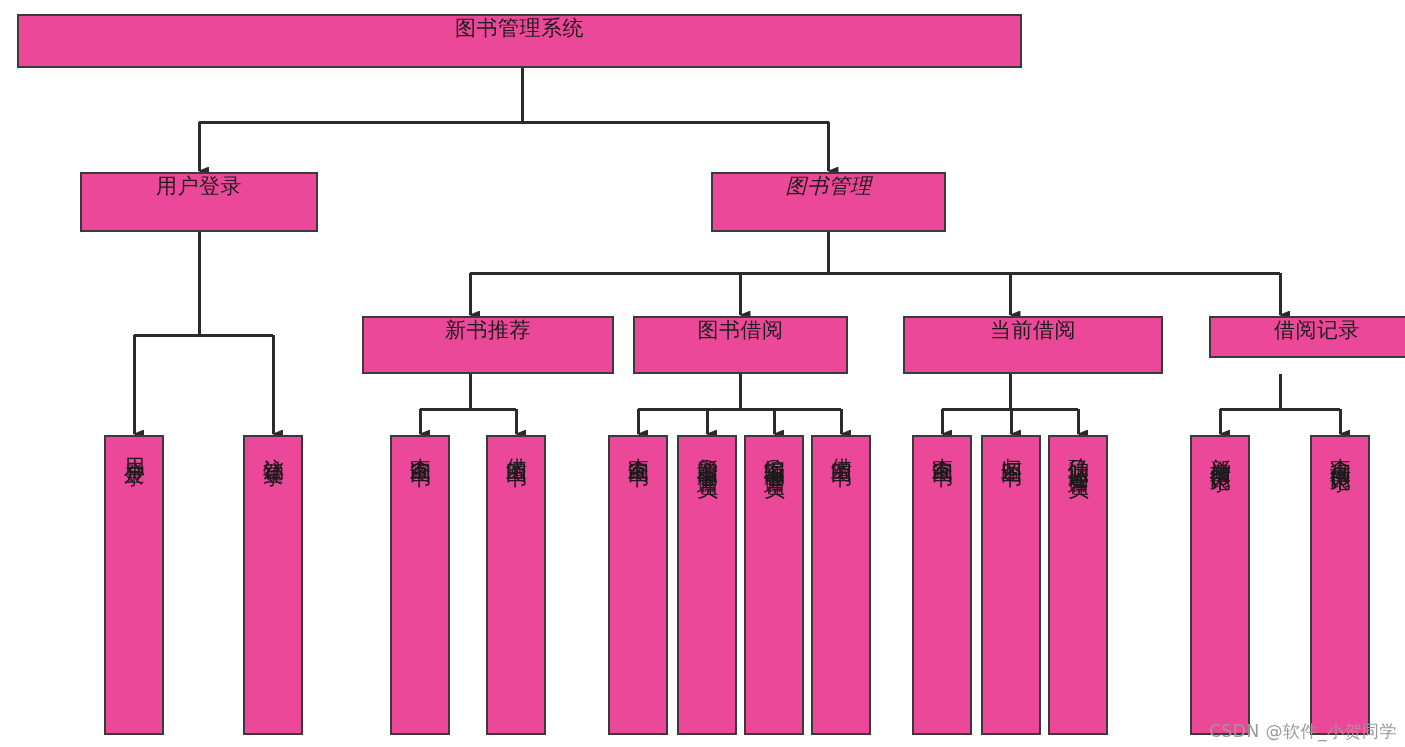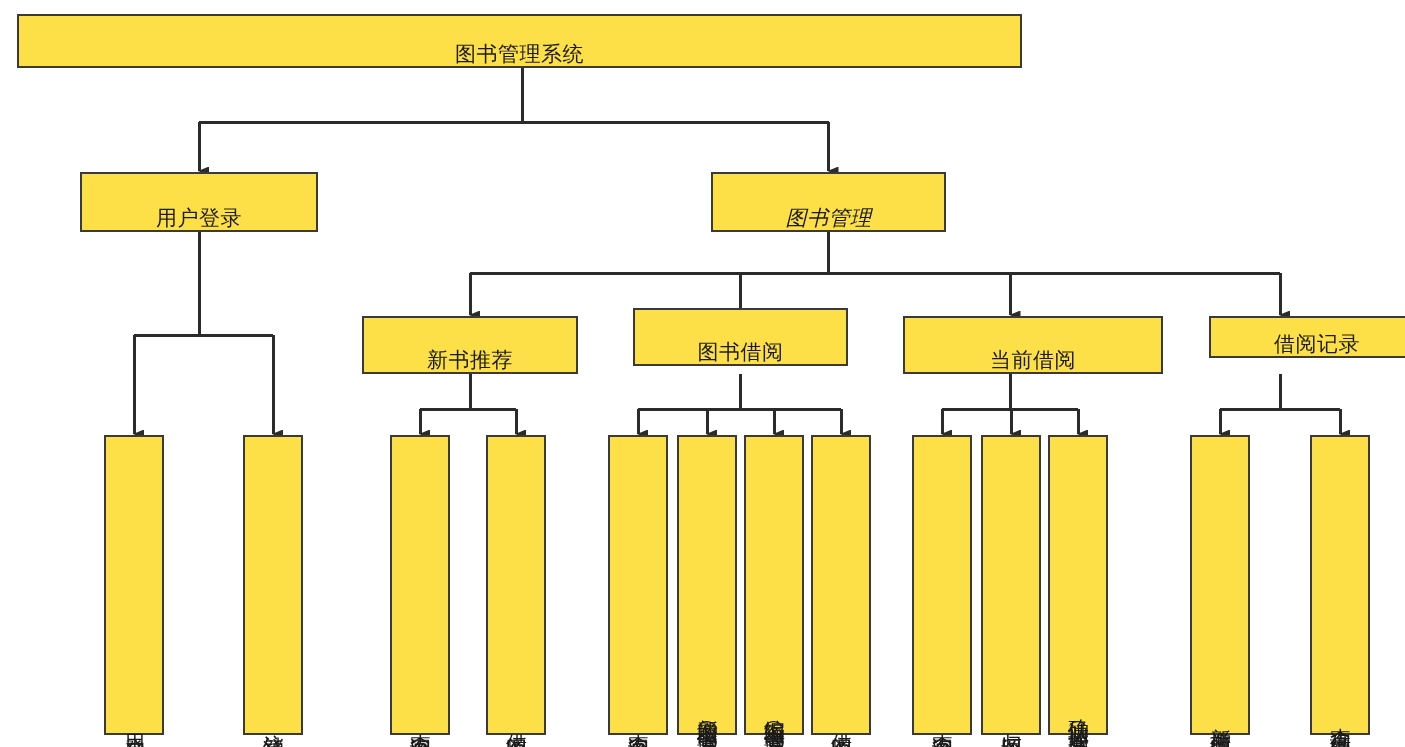--- a/index.html
+++ b/index.html
@@ -23,24 +23,24 @@
   #edges {
     position: absolute;
     left: 0;
     top: 0;
     width: 1405px;
     height: 747px;
   }
   .node {
     position: absolute;
     box-sizing: border-box;
-    background: #fde047;
+    background: #ec4899;
     border: 2px solid #3a3a3a;
     display: flex;
-    align-items: flex-end;
+    align-items: flex-start;
     justify-content: center;
     color: #1b1b1b;
   }
   .node.horiz {
     font-size: 21px;
     letter-spacing: 0.5px;
     line-height: 1.15;
   }
   .node.vert {
     font-size: 21px;
@@ -119,24 +119,24 @@
   <div id="nodes-layer">
       <div class="node horiz" style="left: 17px; top: 14px; width: 1005px; height: 54px; border-color: rgb(58, 58, 58); color: rgb(27, 27, 27);">
         <span class="hlabel">图书管理系统</span>
       </div>
       <div class="node horiz" style="left: 80px; top: 172px; width: 238px; height: 60px; border-color: rgb(58, 58, 58); color: rgb(27, 27, 27);">
         <span class="hlabel">用户登录</span>
       </div>
       <div class="node horiz" style="left: 711px; top: 172px; width: 235px; height: 60px; border-color: rgb(58, 58, 58); color: rgb(27, 27, 27); font-style: italic;">
         <span class="hlabel">图书管理</span>
       </div>
-      <div class="node horiz" style="left: 362px; top: 316px; width: 216px; height: 58px; border-color: rgb(58, 58, 58); color: rgb(27, 27, 27);">
+      <div class="node horiz" style="left: 362px; top: 316px; width: 252px; height: 58px; border-color: rgb(58, 58, 58); color: rgb(27, 27, 27);">
         <span class="hlabel">新书推荐</span>
       </div>
-      <div class="node horiz" style="left: 633px; top: 308px; width: 215px; height: 58px; border-color: rgb(58, 58, 58); color: rgb(27, 27, 27); font-family: Liberation Serif, serif;">
+      <div class="node horiz" style="left: 633px; top: 316px; width: 215px; height: 58px; border-color: rgb(58, 58, 58); color: rgb(27, 27, 27); font-family: Liberation Serif, serif;">
         <span class="hlabel">图书借阅</span>
       </div>
       <div class="node horiz" style="left: 903px; top: 316px; width: 260px; height: 58px; border-color: rgb(58, 58, 58); color: rgb(27, 27, 27);">
         <span class="hlabel">当前借阅</span>
       </div>
       <div class="node horiz" style="left: 1172px; top: 316px; width: 216px; height: 42px; border-color: rgb(58, 58, 58); color: rgb(27, 27, 27); margin-left: 37px;">
         <span class="hlabel">借阅记录</span>
       </div>
       <div class="node vert" style="left: 104px; top: 435px; width: 60px; height: 300px; border-color: rgb(58, 58, 58); color: rgb(27, 27, 27);">
         <span class="vlabel">用户登录</span>
@@ -172,13 +172,14 @@
         <span class="vlabel">确认归还（管理员）</span>
       </div>
       <div class="node vert" style="left: 1190px; top: 435px; width: 60px; height: 300px; border-color: rgb(58, 58, 58); color: rgb(27, 27, 27);">
         <span class="vlabel">新增借阅记录</span>
       </div>
       <div class="node vert" style="left: 1310px; top: 435px; width: 60px; height: 300px; border-color: rgb(58, 58, 58); color: rgb(27, 27, 27);">
         <span class="vlabel">查询借阅记录</span>
       </div>
     </div>
 
+  <div id="watermark">CSDN @软件_小贺同学</div>
 </div>
 
 </body></html>

